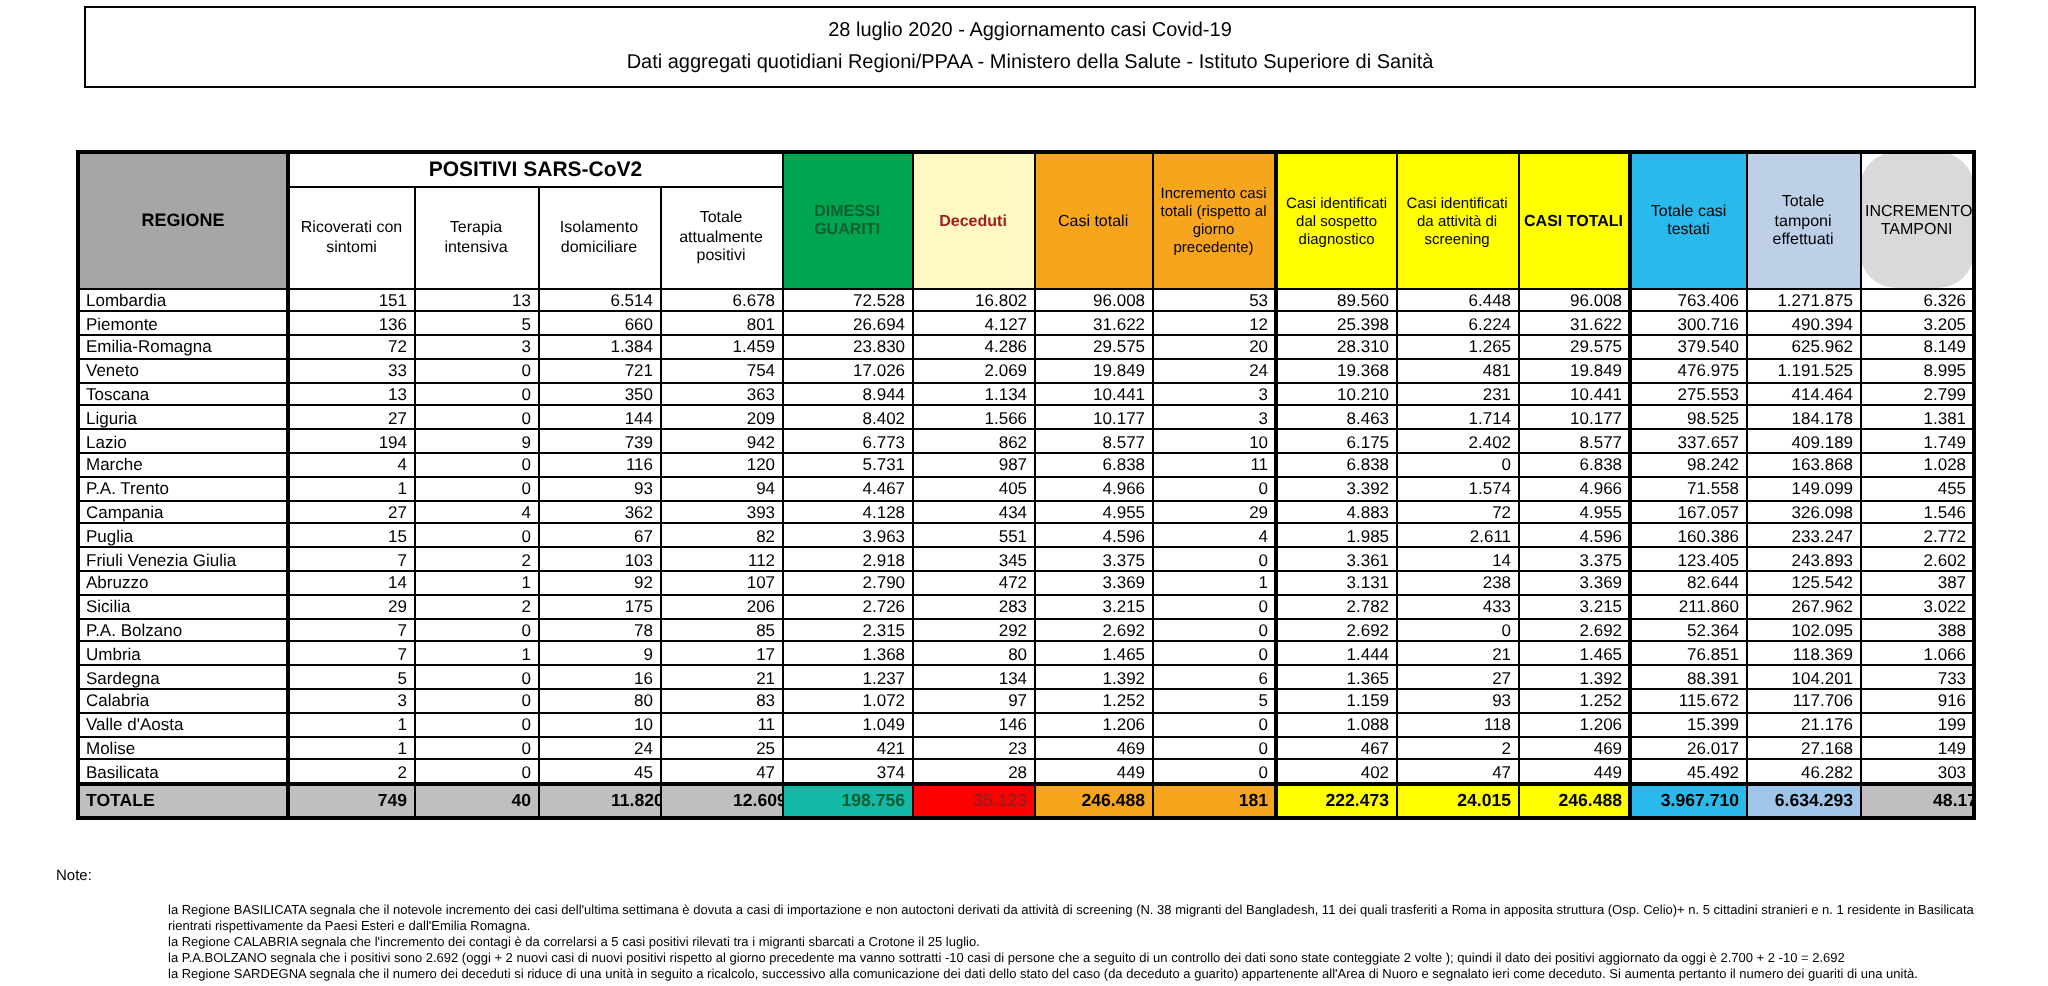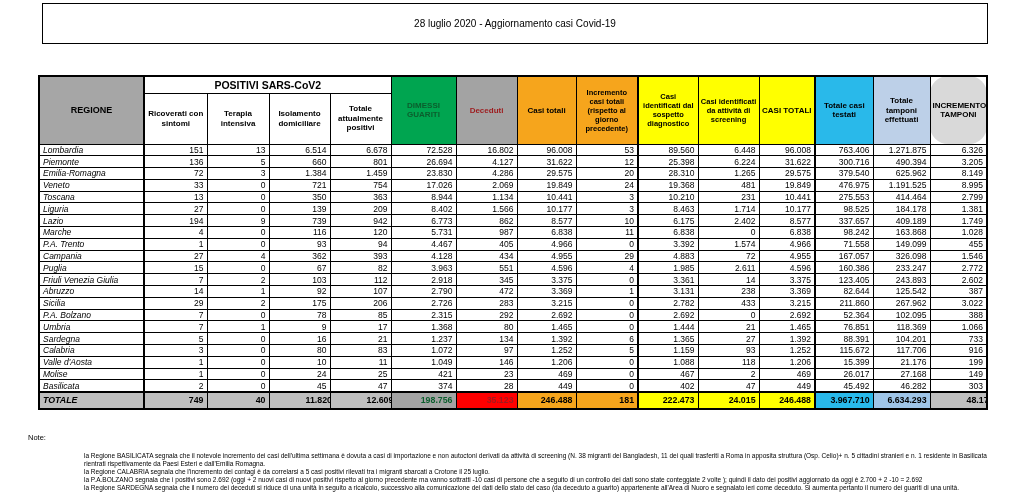--- a/index.html
+++ b/index.html
@@ -20,61 +20,62 @@
     border: 1px solid #000;
     display: flex; flex-direction: column;
     justify-content: center; align-items: center;
     gap: 5px;
   }
   .title-line { font-size: 10px; line-height: 11px; }
 
   .tbl-wrap { position: absolute; top: 75px; left: 38px; }
   table { border-collapse: collapse; table-layout: fixed; width: 948px; border: 2px solid #000; }
   th, td { border: 1px solid #000; overflow: hidden; }
-  th { font-weight: bold; text-align: center; vertical-align: middle; padding: 1px 2px; }
+  th { font-weight: normal; text-align: center; vertical-align: middle; padding: 1px 2px; }
 
   .h-group   { font-size: 10.5px; font-weight: bold; height: 17px; background: #fff; }
   .h-regione { background: #A6A6A6; font-weight: bold; font-size: 9px; border-right: 2px solid #000; }
   .h-sub     { font-size: 8px; background: #fff; height: 51px; line-height: 9.5px; }
   .h-dimessi    { background: #00A550; color: #0B5E2D; font-weight: bold; font-size: 8px; line-height: 9.5px; }
-  .h-deceduti   { background: #a3a3a3; color: #9E1B1E; font-weight: bold; font-size: 8px; }
+  .h-deceduti   { background: #fef9c3; color: #9E1B1E; font-weight: bold; font-size: 8px; }
   .h-casitotali { background: #F6A51C; font-size: 8px; }
   .h-incremento { background: #F6A51C; font-size: 7.5px; line-height: 9px; }
   .h-sospetto, .h-screening { background: #FFFF00; font-size: 7.5px; line-height: 9px; }
   .h-casitot2   { background: #FFFF00; font-weight: bold; font-size: 8px; }
   .h-testati    { background: #29B9EA; font-size: 8px; line-height: 9.5px; }
   .h-tamponi    { background: #BDD0E8; font-size: 8px; line-height: 9.5px; }
   .h-incrtamponi{ background: #D9D9D9; font-size: 8px; line-height: 9.5px; border-radius: 18px; }
   .thick-r { border-right: 2px solid #000 !important; }
 
   td { font-size: 8.5px; padding: 0 3px; height: 11.8px; background: #fff; }
-  td.region { text-align: left; border-right: 2px solid #000; font-style: italic; }
+  td.region { text-align: left; border-right: 2px solid #000; }
   td.num { text-align: right; }
 
   .total-row td { font-weight: bold; height: 17px; font-size: 8.8px; border-top: 2px solid #000; }
   .t-label  { background: #BFBFBF; text-align: center; font-size: 9px; }
   .t-gray   { background: #BFBFBF; padding-left: 36px; }
-  .t-green  { background: #a3a3a3; color: #0B5E2D; margin-top: 48px; }
+  .t-green  { background: #14b8a6; color: #0B5E2D; margin-top: 48px; }
   .t-red    { background: #FE0000; color: #9E1B1E; }
   .t-orange { background: #F6A51C; }
   .t-yellow { background: #FFFF00; }
   .t-cyan   { background: #29B9EA; }
   .t-lblue  { background: #9FC5E8; margin-top: 32px; }
 
   .notes { position: absolute; top: 433px; left: 28px; width: 962px; }
   .note-label { font-size: 7.5px; margin-bottom: 10px; }
   .note-item  { font-size: 6.5px; line-height: 8px; margin-left: 56px; }
 </style>
 </head>
 <body>
 
 <div class="page">
 
   <div class="title-box">
     <div class="title-line">28 luglio 2020 - Aggiornamento casi Covid-19</div>
+    <div class="title-line">Dati aggregati quotidiani Regioni/PPAA - Ministero della Salute - Istituto Superiore di Sanità</div>
   </div>
 
   <div class="tbl-wrap">
     <table>
       <colgroup>
         <col style="width:105px">
           <col style="width:63px">
           <col style="width:62px">
           <col style="width:61px">
         <col style="width:61px">
@@ -194,21 +195,21 @@
             <td class="num">231</td>
             <td class="num thick-r">10.441</td>
             <td class="num">275.553</td>
             <td class="num">414.464</td>
             <td class="num">2.799</td>
           </tr>
           <tr class="body-row">
             <td class="region">Liguria</td>
             <td class="num">27</td>
             <td class="num">0</td>
-            <td class="num">139</td>
+            <td class="num">144</td>
             <td class="num">209</td>
             <td class="num">8.402</td>
             <td class="num">1.566</td>
             <td class="num">10.177</td>
             <td class="num thick-r">3</td>
             <td class="num">8.463</td>
             <td class="num">1.714</td>
             <td class="num thick-r">10.177</td>
             <td class="num">98.525</td>
             <td class="num">184.178</td>

